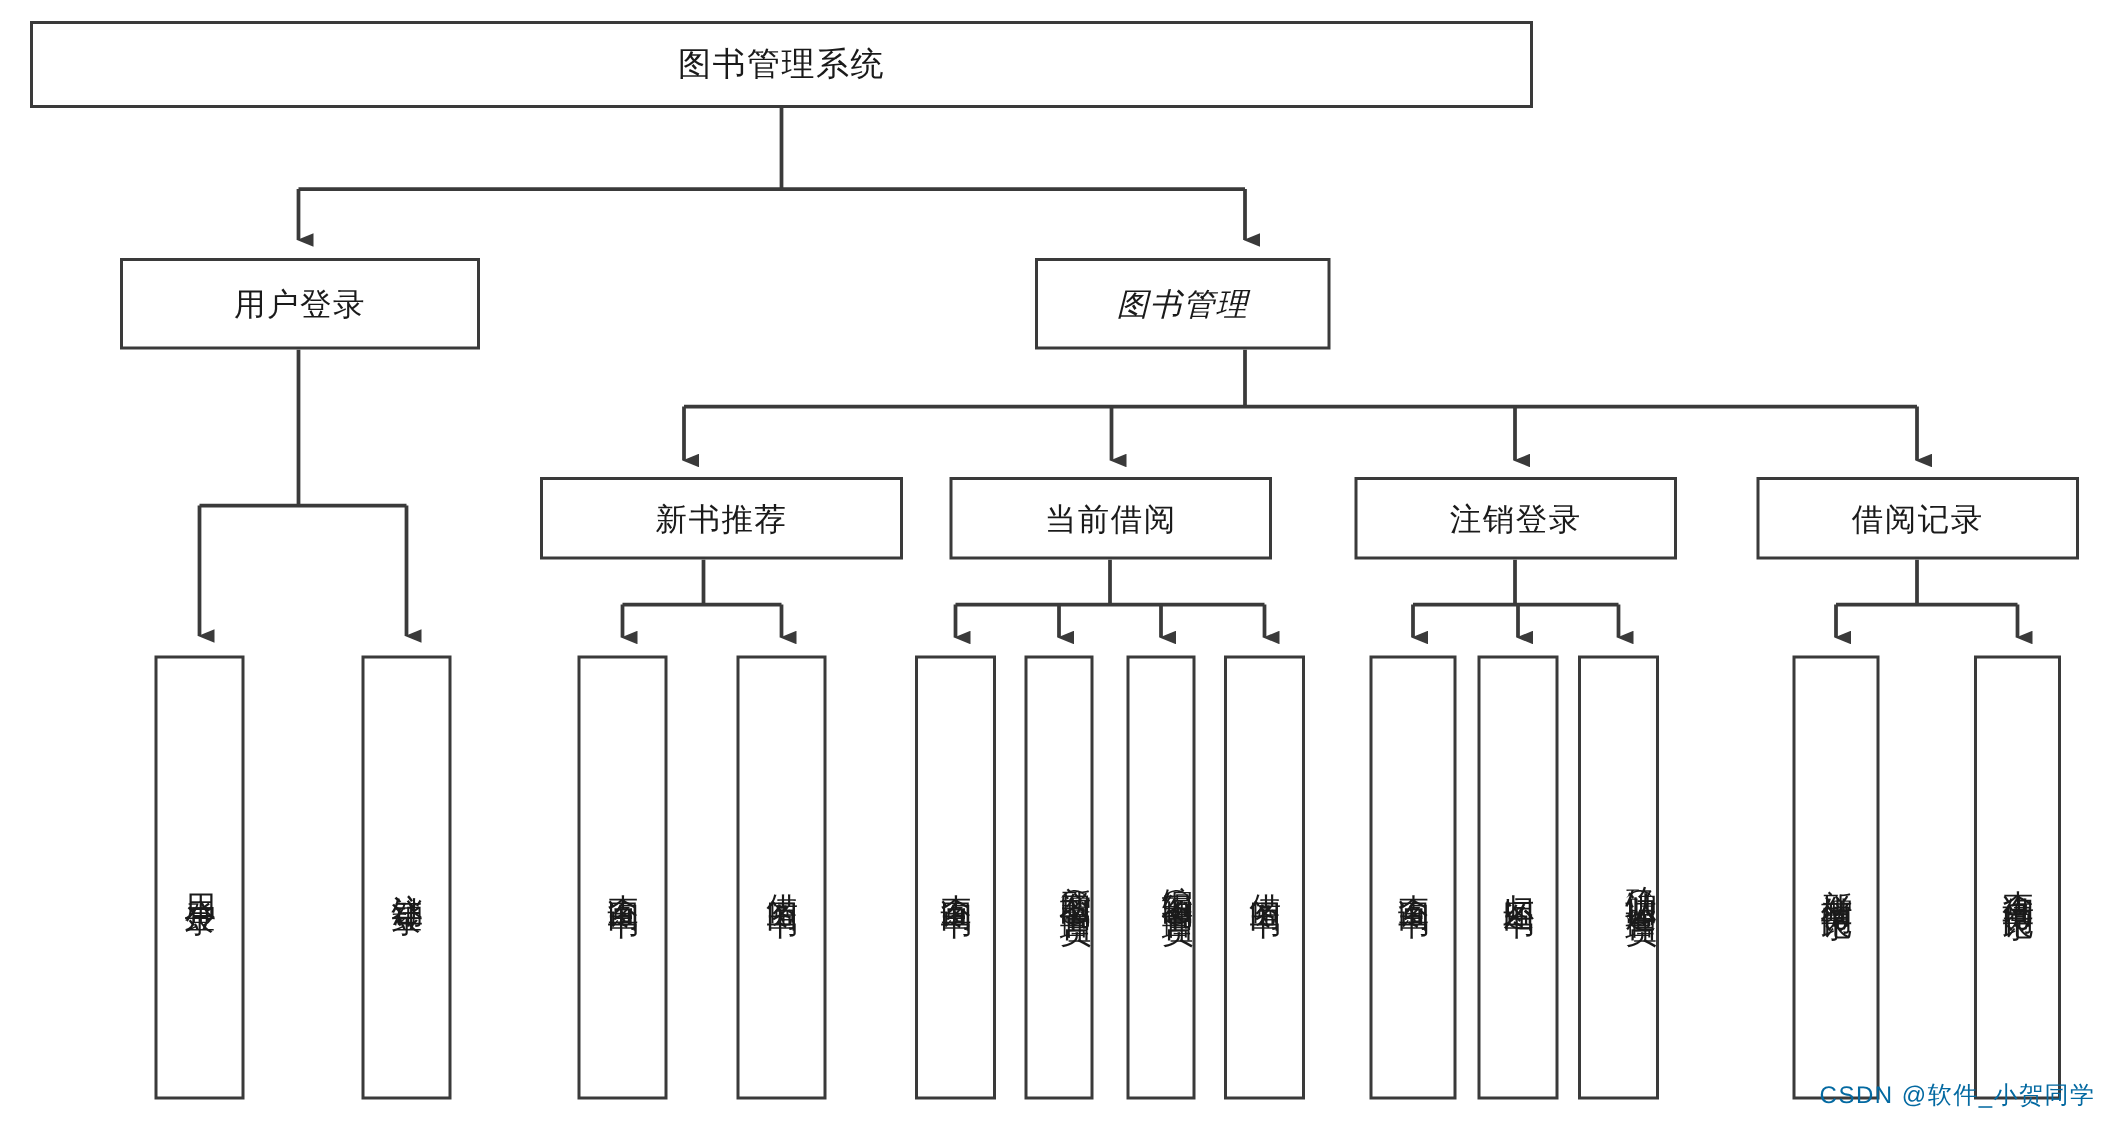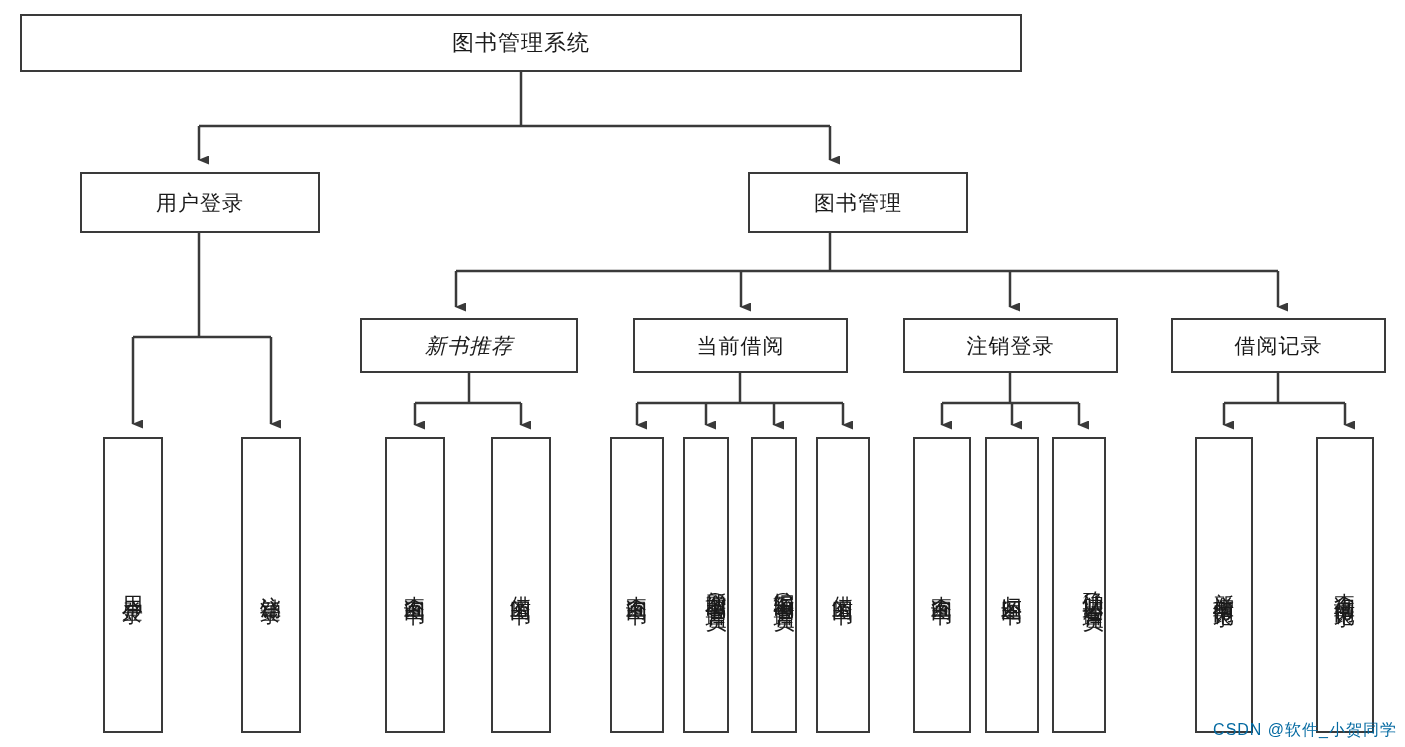--- a/index.html
+++ b/index.html
@@ -69,25 +69,25 @@
     </g>
   </svg>
 
   <div class="node h root" style="left:20px;top:14px;width:1002px;height:58px;">
     <span>图书管理系统</span>
   </div>
 
   <div class="node h" style="left:80px;top:172px;width:240px;height:61px;">
     <span>用户登录</span>
   </div>
-  <div class="node h" style="left:748px;top:172px;width:220px;height:61px;">
+  <div class="node h" style="left:690px;top:172px;width:197px;height:61px;font-style:italic;">
     <span>图书管理</span>
   </div>
 
-  <div class="node h" style="left:360px;top:318px;width:218px;height:55px;font-style:italic;">
+  <div class="node h" style="left:360px;top:318px;width:242px;height:55px;">
     <span>新书推荐</span>
   </div>
   <div class="node h" style="left:633px;top:318px;width:215px;height:55px;">
     <span>当前借阅</span>
   </div>
   <div class="node h" style="left:903px;top:318px;width:215px;height:55px;">
     <span>注销登录</span>
   </div>
   <div class="node h" style="left:1171px;top:318px;width:215px;height:55px;align-items:center;">
     <span>借阅记录</span>

